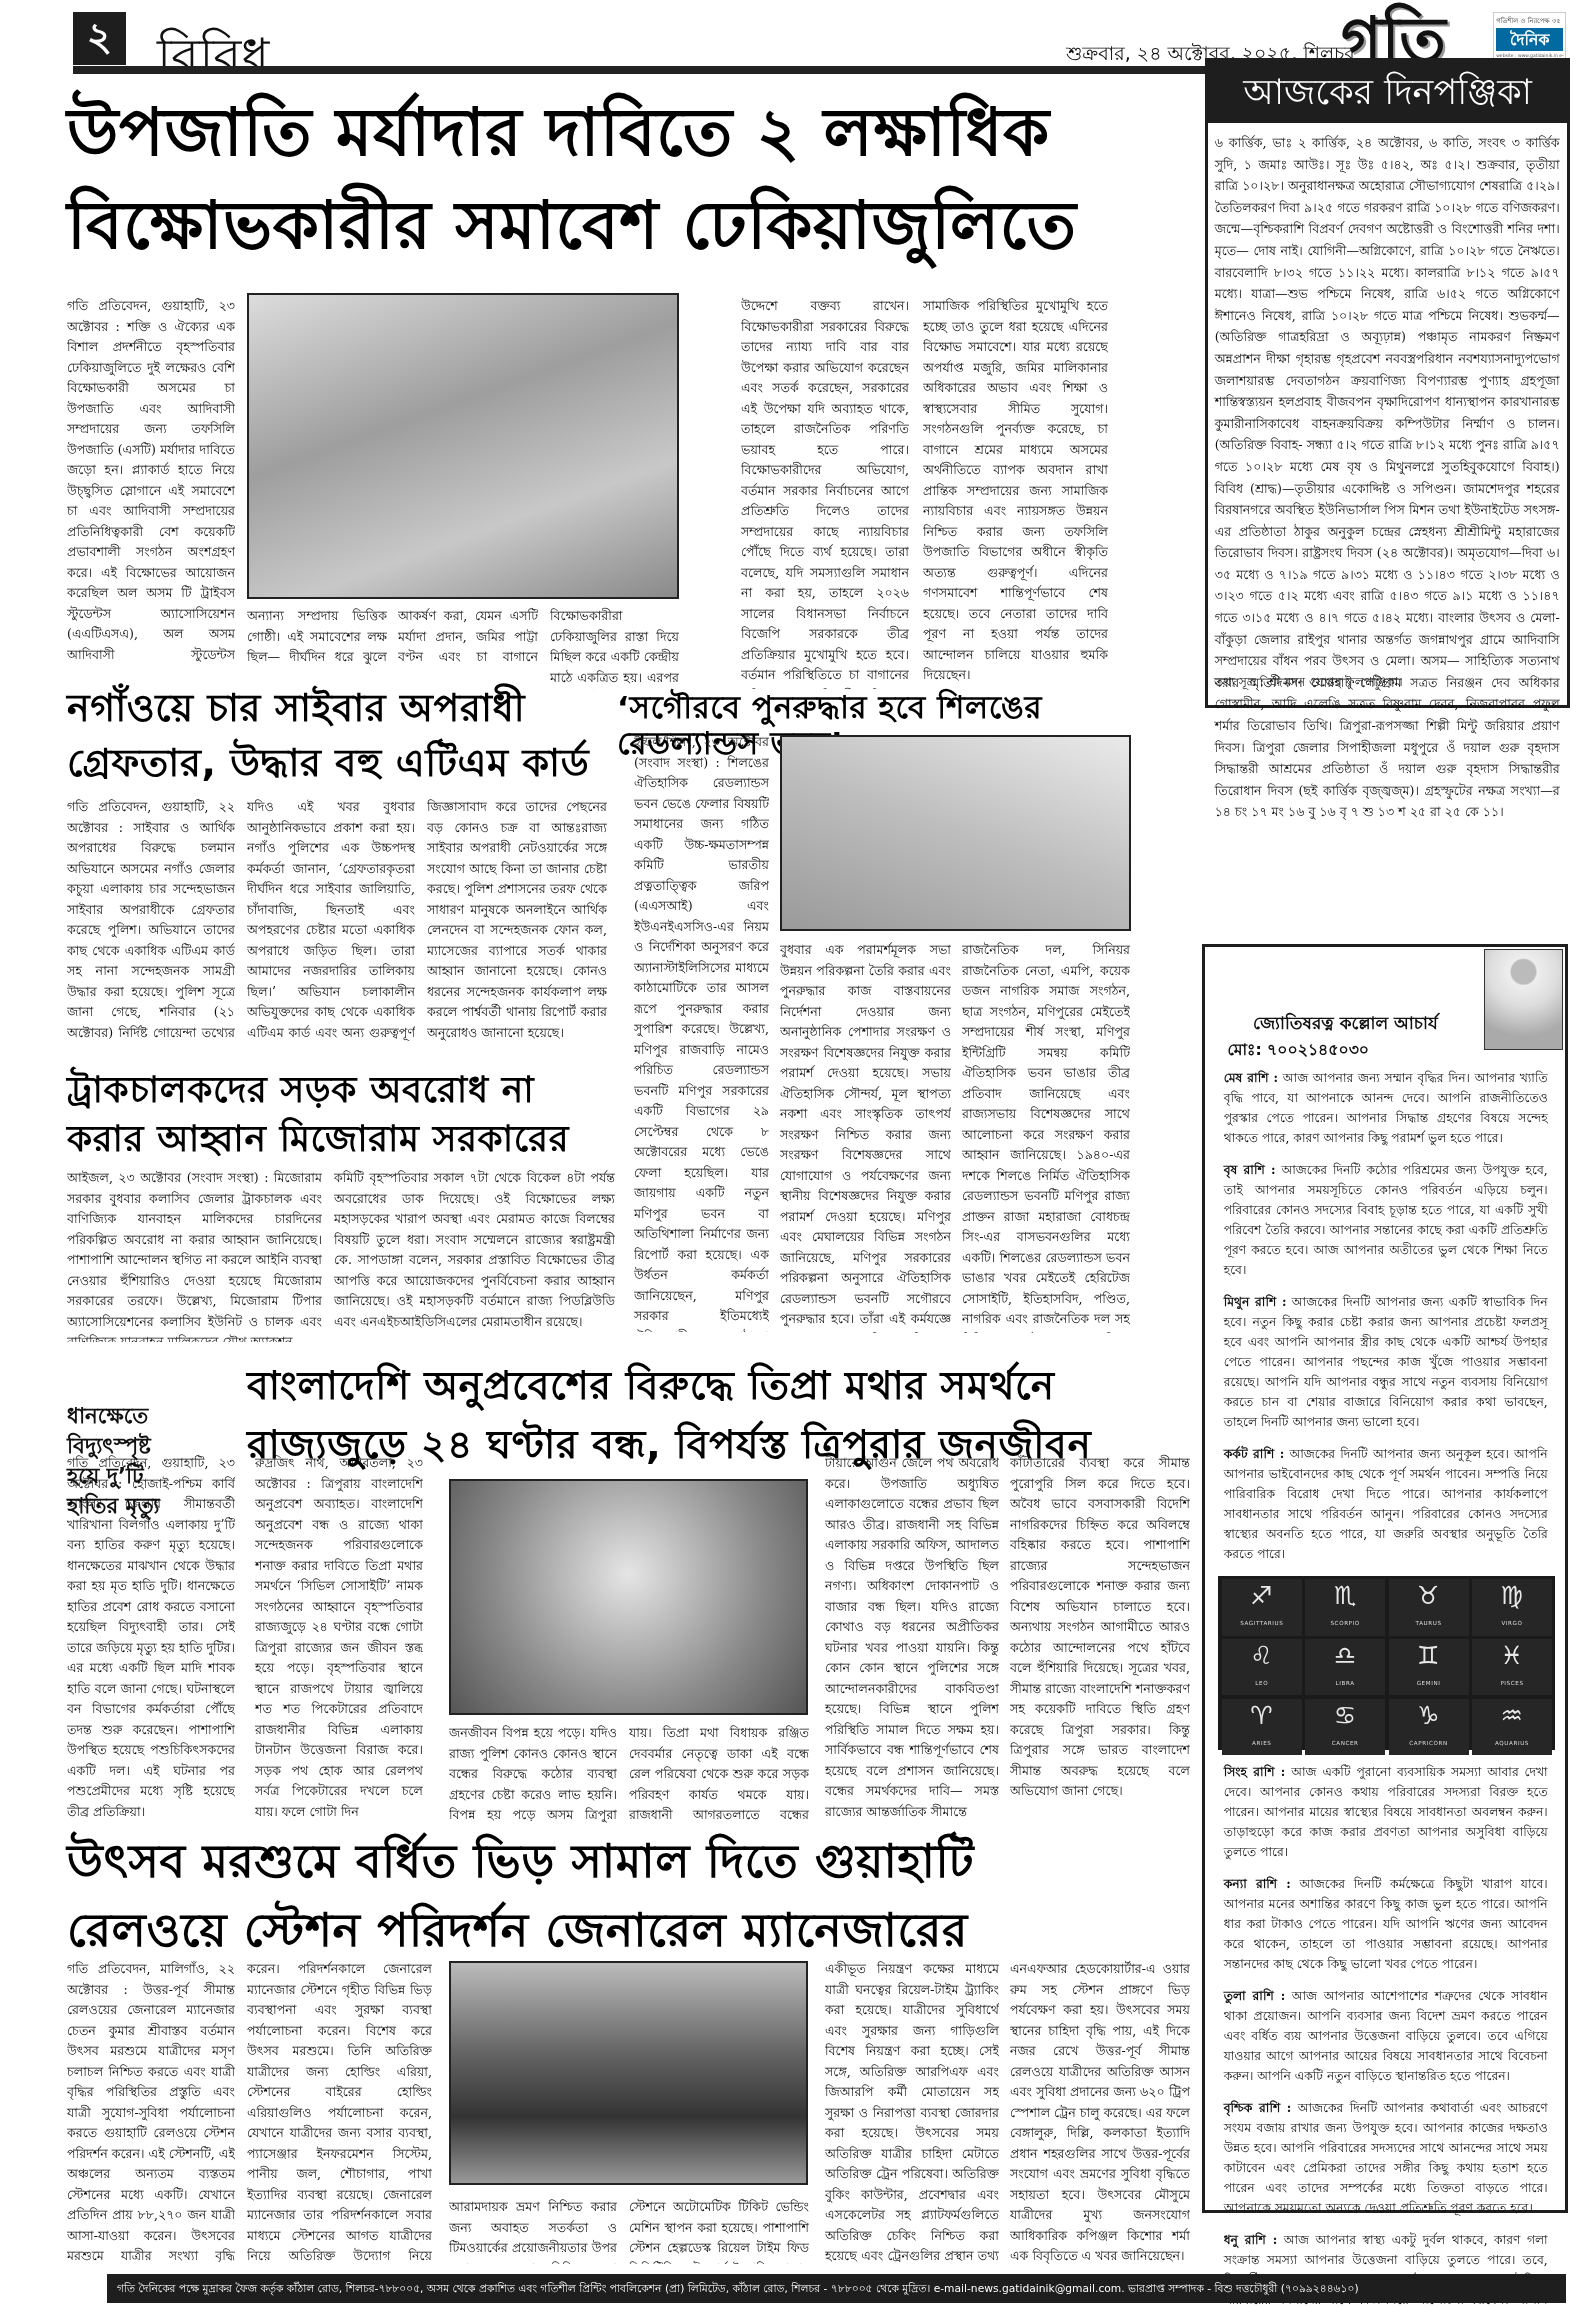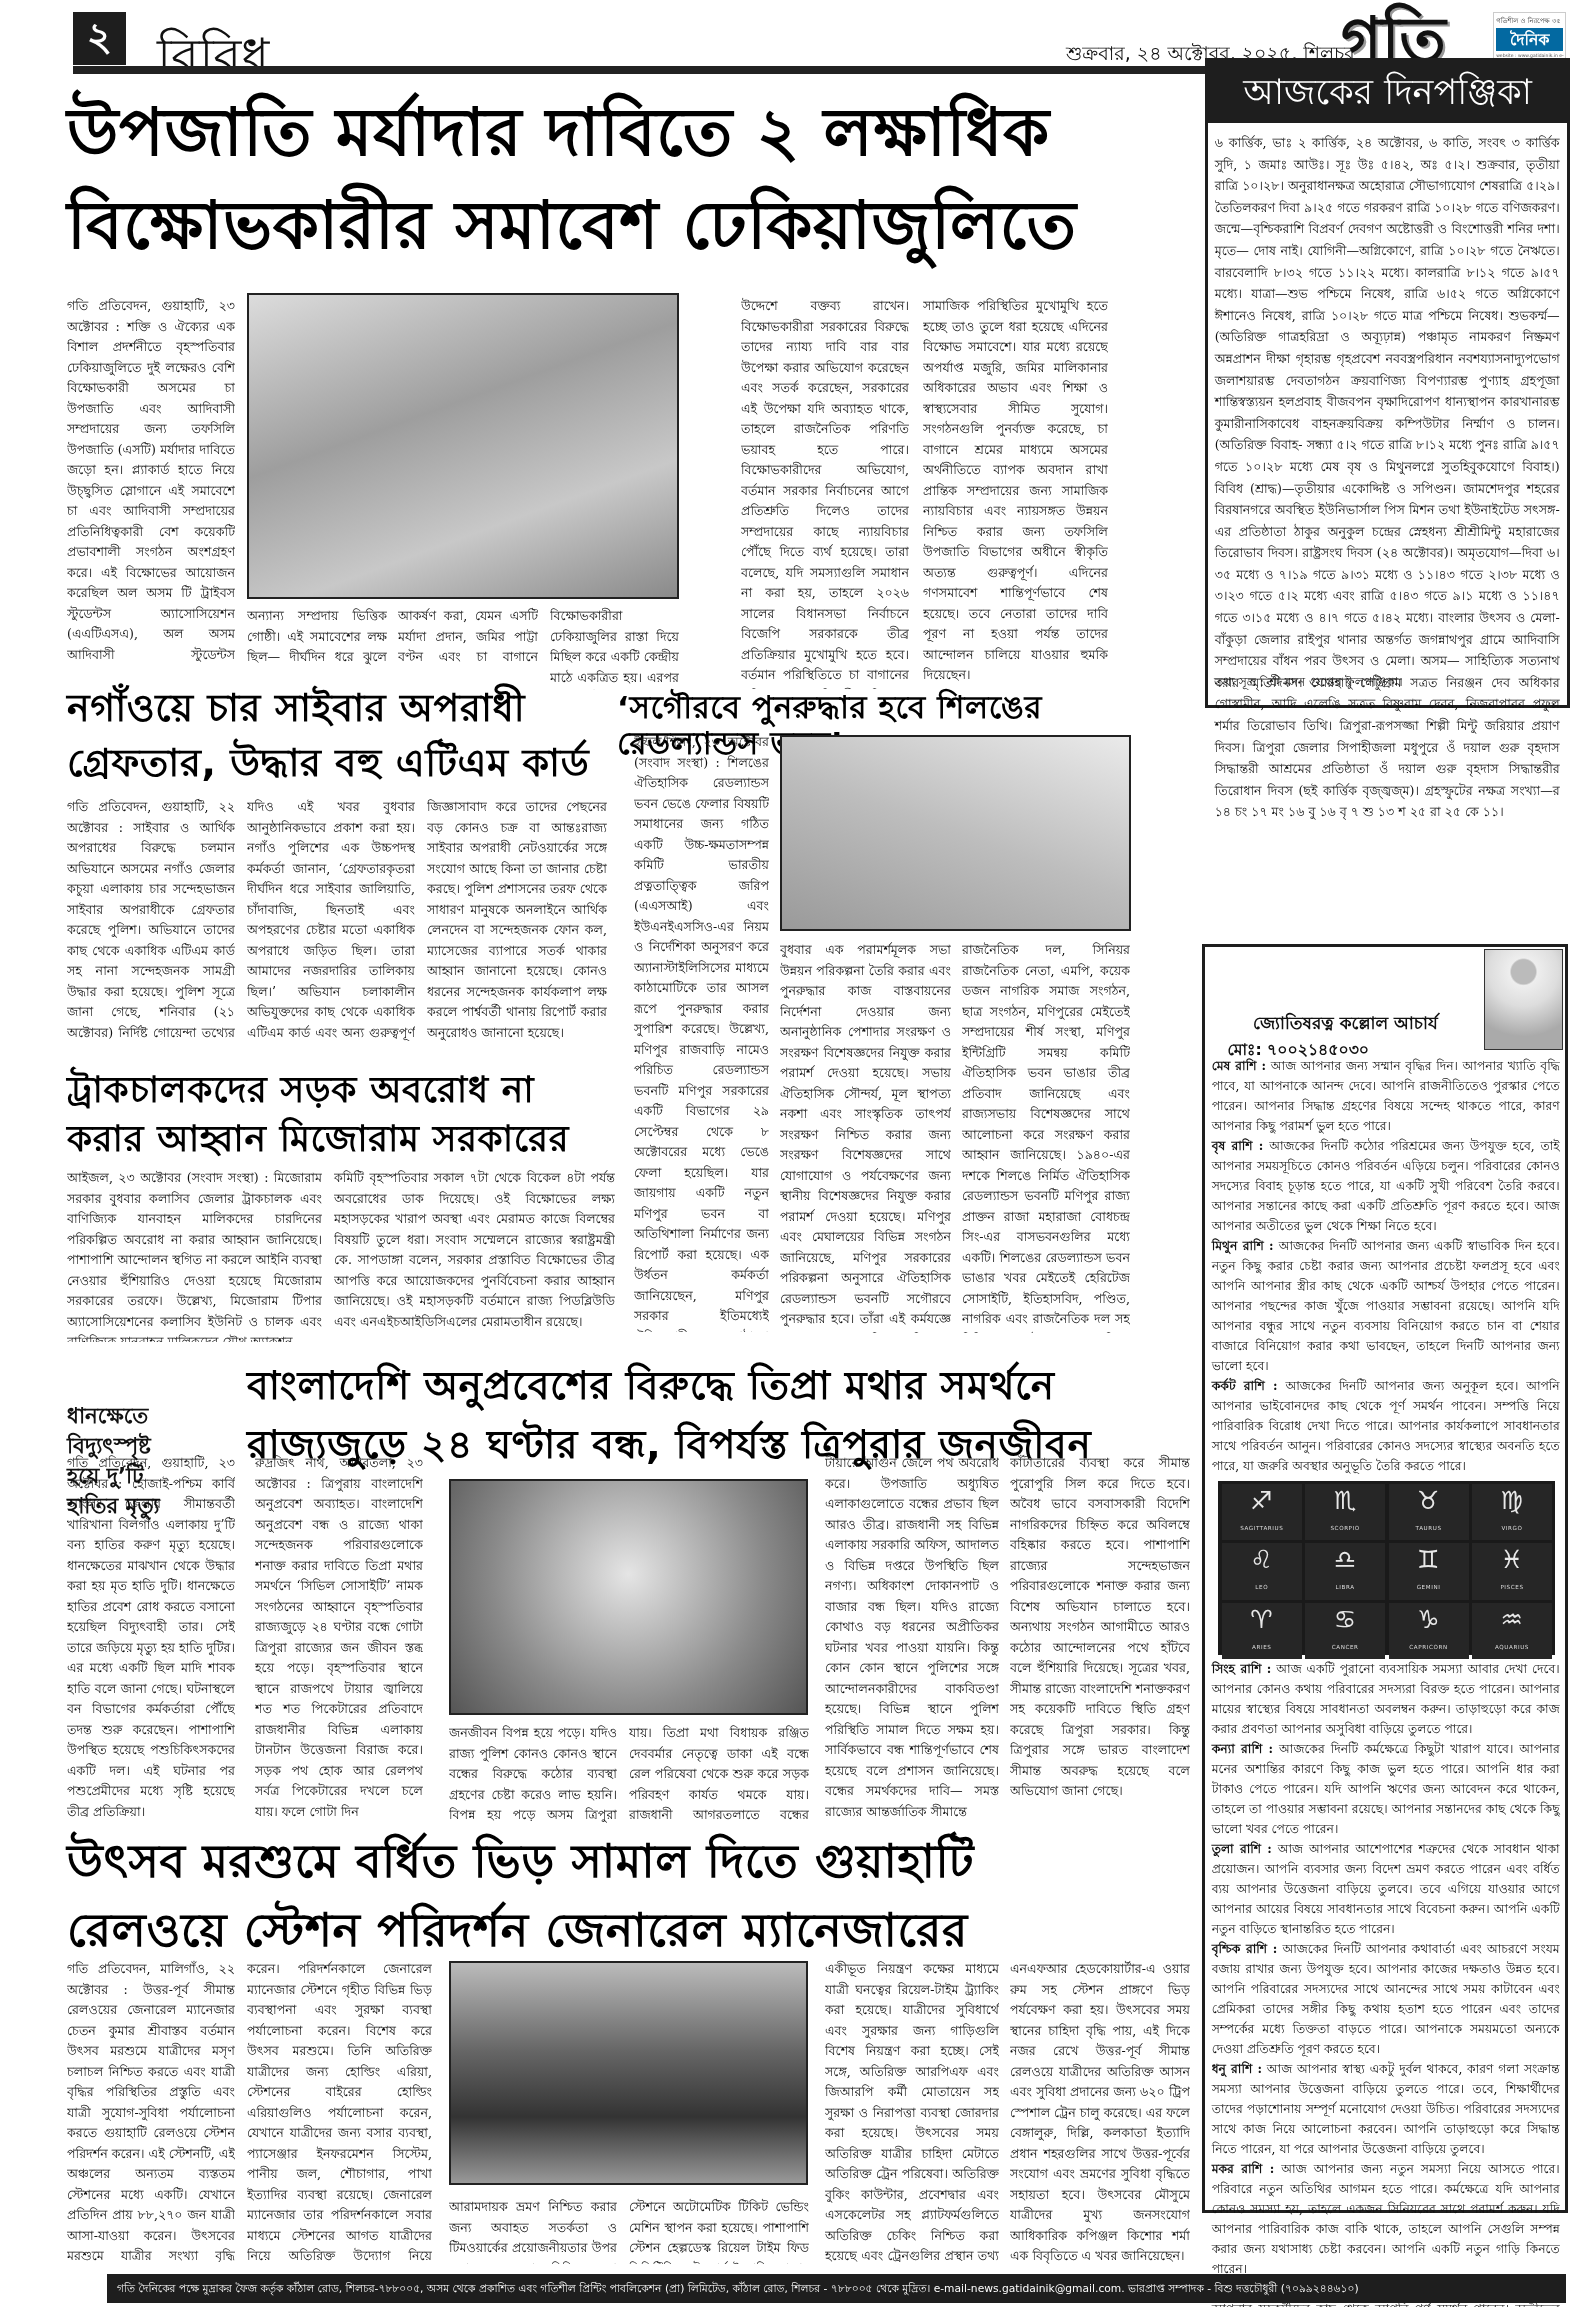--- a/index.html
+++ b/index.html
@@ -32,21 +32,21 @@
   .panjika-head { position: absolute; left: 0; top: 0; width: 100%; height: 62px; background: #1e1e1e; color: #fff; font-size: 35px; text-align: center; line-height: 62px; font-family: "DejaVu Sans", sans-serif; }
   .panjika-body { position: absolute; left: 6.7px; top: 71px; width: 345px; font-size: 12.6px; line-height: 21.6px; text-align: justify; }
   .panjika-src { position: absolute; left: 6px; top: 612px; font-size: 12.3px; }
 
   .rashi { left: 1202px; top: 944px; width: 366px; height: 1269px; border: 3.4px solid #1e1e1e; background: #fff; }
   .rashi-head { position: absolute; left: 0; top: 0; width: 269px; height: 56px; background: #1e1e1e; color: #fff; font-size: 33px; text-align: center; line-height: 56px; font-family: "DejaVu Sans", sans-serif; }
   .rashi-author { position: absolute; left: 22.4px; top: 63px; width: 236px; text-align: center; font-size: 17px; font-weight: bold; font-family: "DejaVu Sans", sans-serif; }
   .rashi-phone { position: absolute; left: 22.4px; top: 90px; width: 236px; text-align: left; font-size: 15.7px; font-weight: bold; font-family: "DejaVu Sans", sans-serif; }
   .rashi-photo { position: absolute; left: 279px; top: 2.2px; width: 79px; height: 101px; border: 1.1px solid #333; background: radial-gradient(circle at 50% 22%, #bbb 14%, #eee 16%, #ddd 40%, #aaa 75%); }
   .rashi-body { position: absolute; left: 6.7px; top: 109px; width: 348px; font-size: 12.3px; line-height: 20px; text-align: justify; }
-  .rashi-body p { margin: 0; }
+  .rashi-body p { margin: 12px; }
   .rashi-body b { font-weight: bold; }
   .zodiac { width: 337px; height: 174px; background: #1a1a1a; margin: 4.5px 0 4.5px 6.7px; display: grid; grid-template-columns: repeat(4, 1fr); grid-template-rows: repeat(3, 1fr); gap: 3.4px; padding: 3.4px; }
   .zodiac div { background: #262626; color: #ddd; font-size: 5.6px; letter-spacing: 0.6px; display: flex; flex-direction: column; align-items: center; justify-content: flex-end; padding-bottom: 2.2px; font-family: "DejaVu Sans", sans-serif; }
   .zodiac span.g { font-size: 25px; color: #e8e8e8; line-height: 34px; }
 
   .footer-bar { left: 107px; top: 2274px; width: 1459px; height: 29px; background: #1e1e1e; color: #fff; font-size: 10.7px; line-height: 29px; padding-left: 10px; white-space: nowrap; overflow: hidden; font-family: "DejaVu Sans", sans-serif; }
   .side-head { font-weight: bold; font-family: "DejaVu Sans", sans-serif; font-size: 21.3px; line-height: 30px; }
   .divider { background: #222; }
 </style>
 </head>

